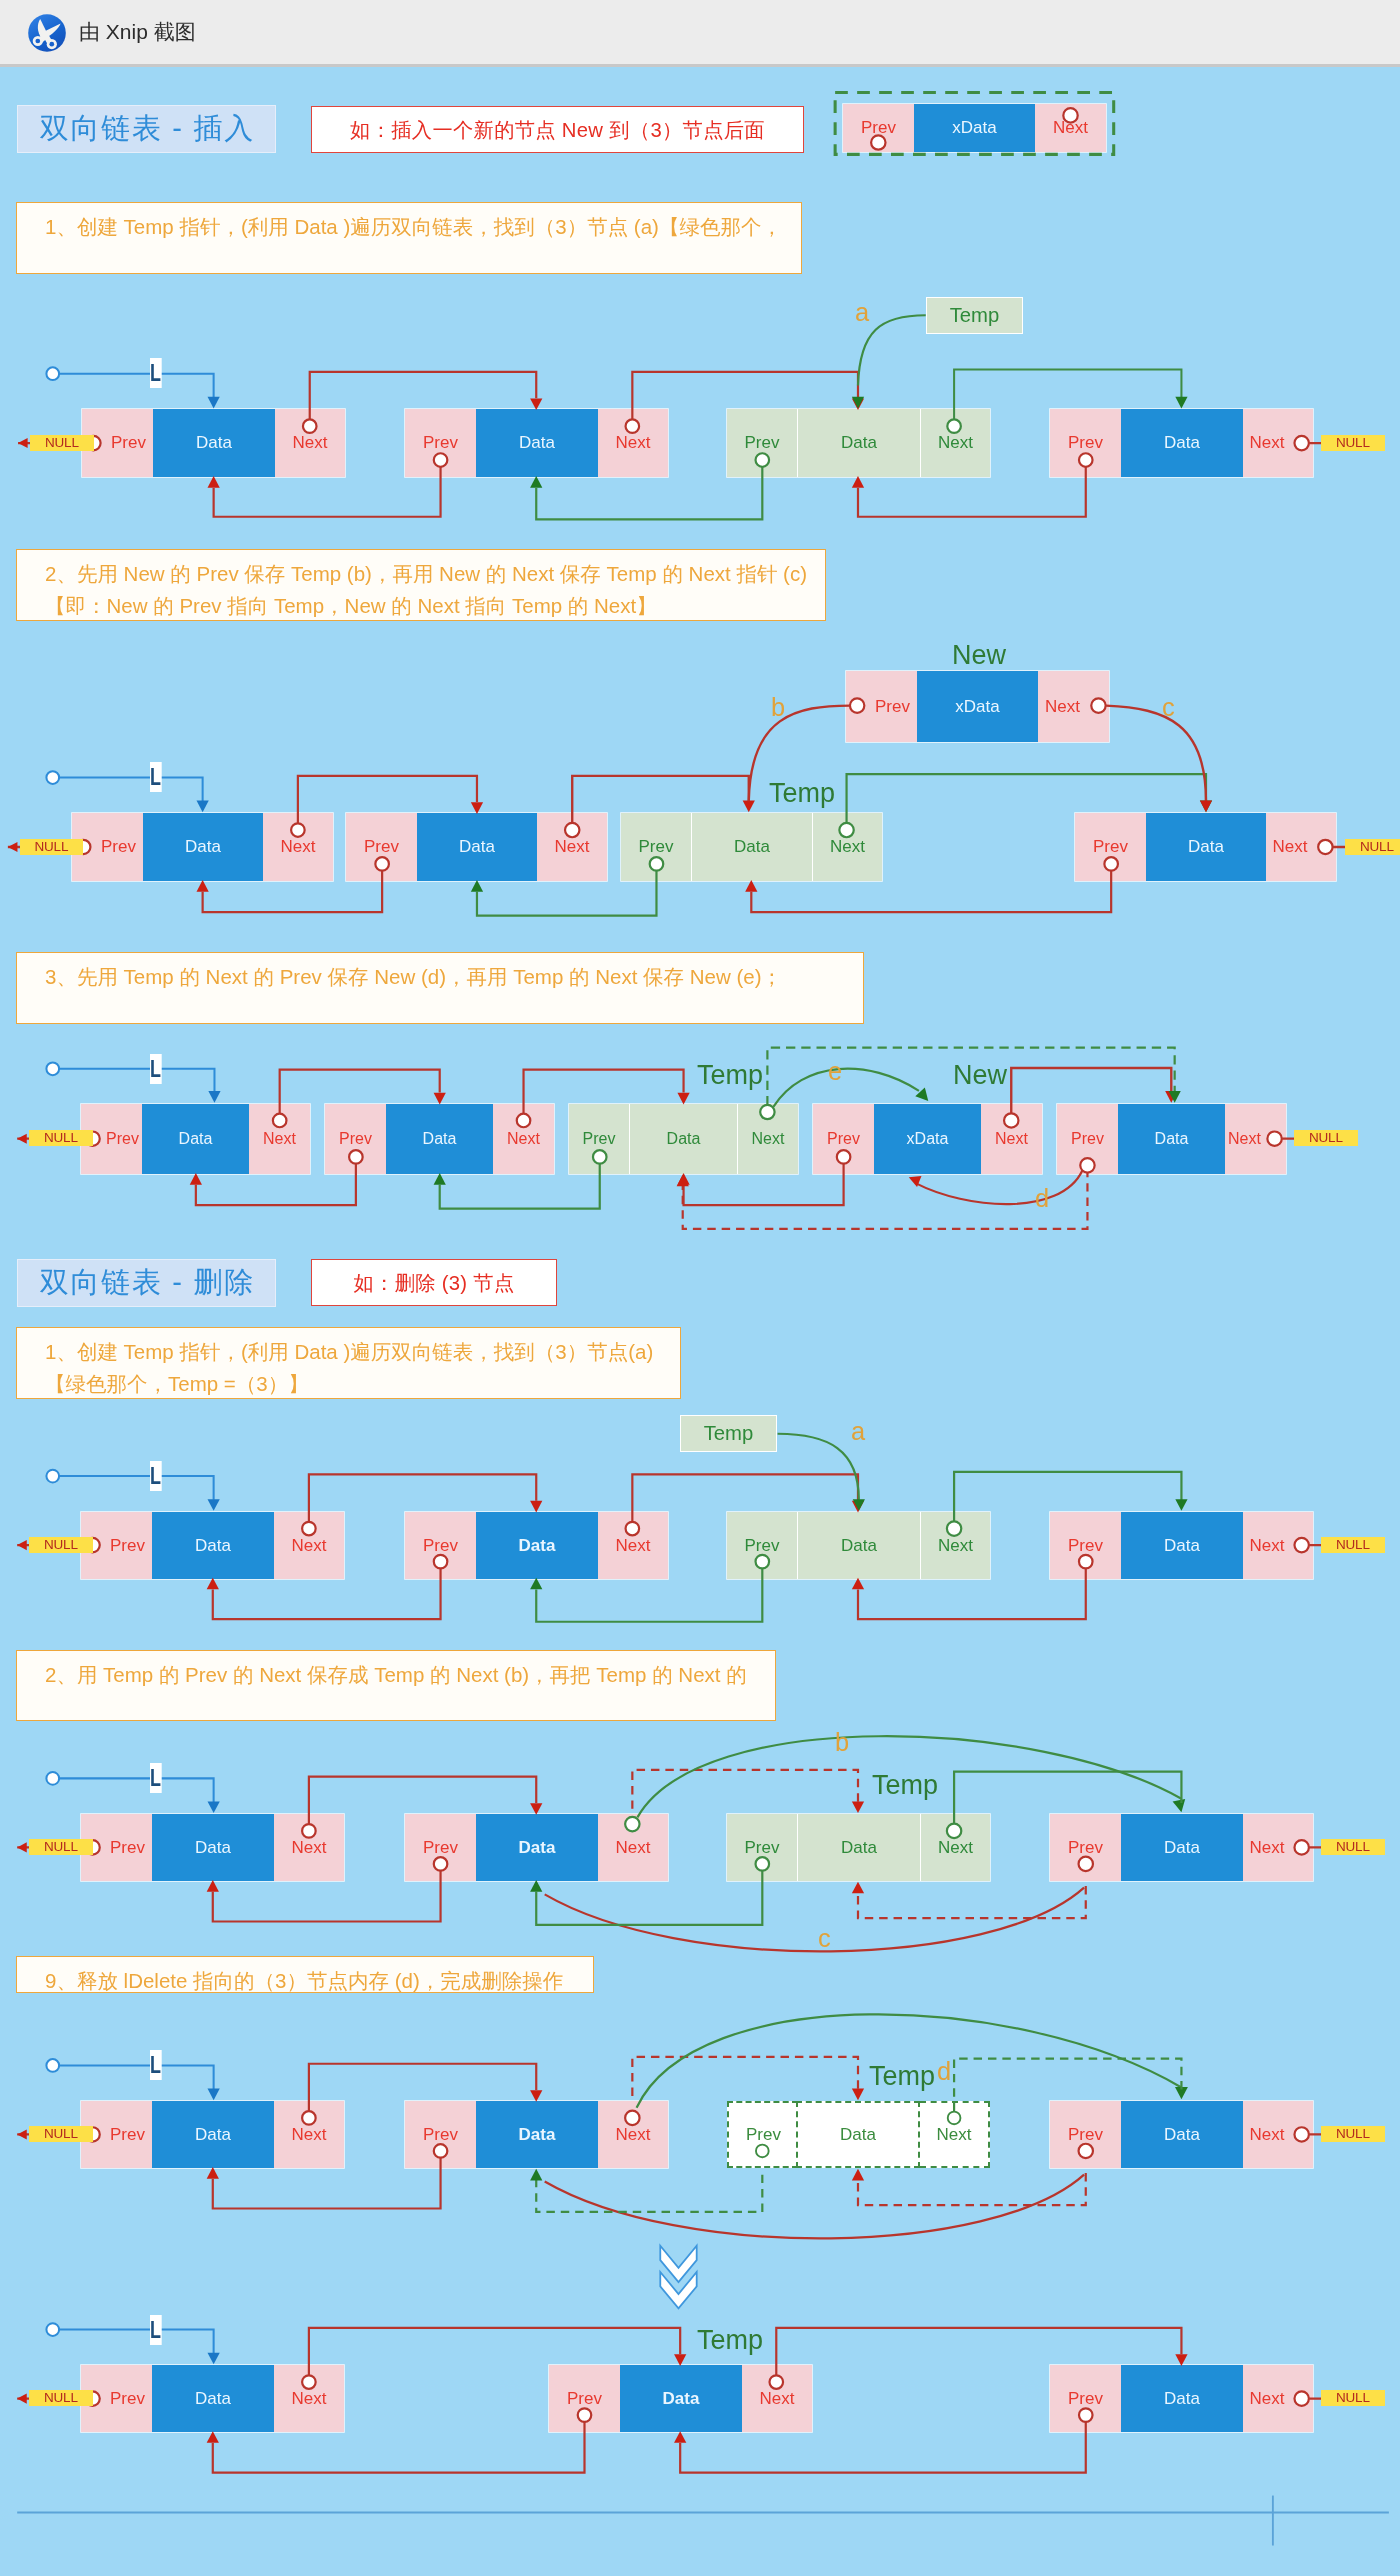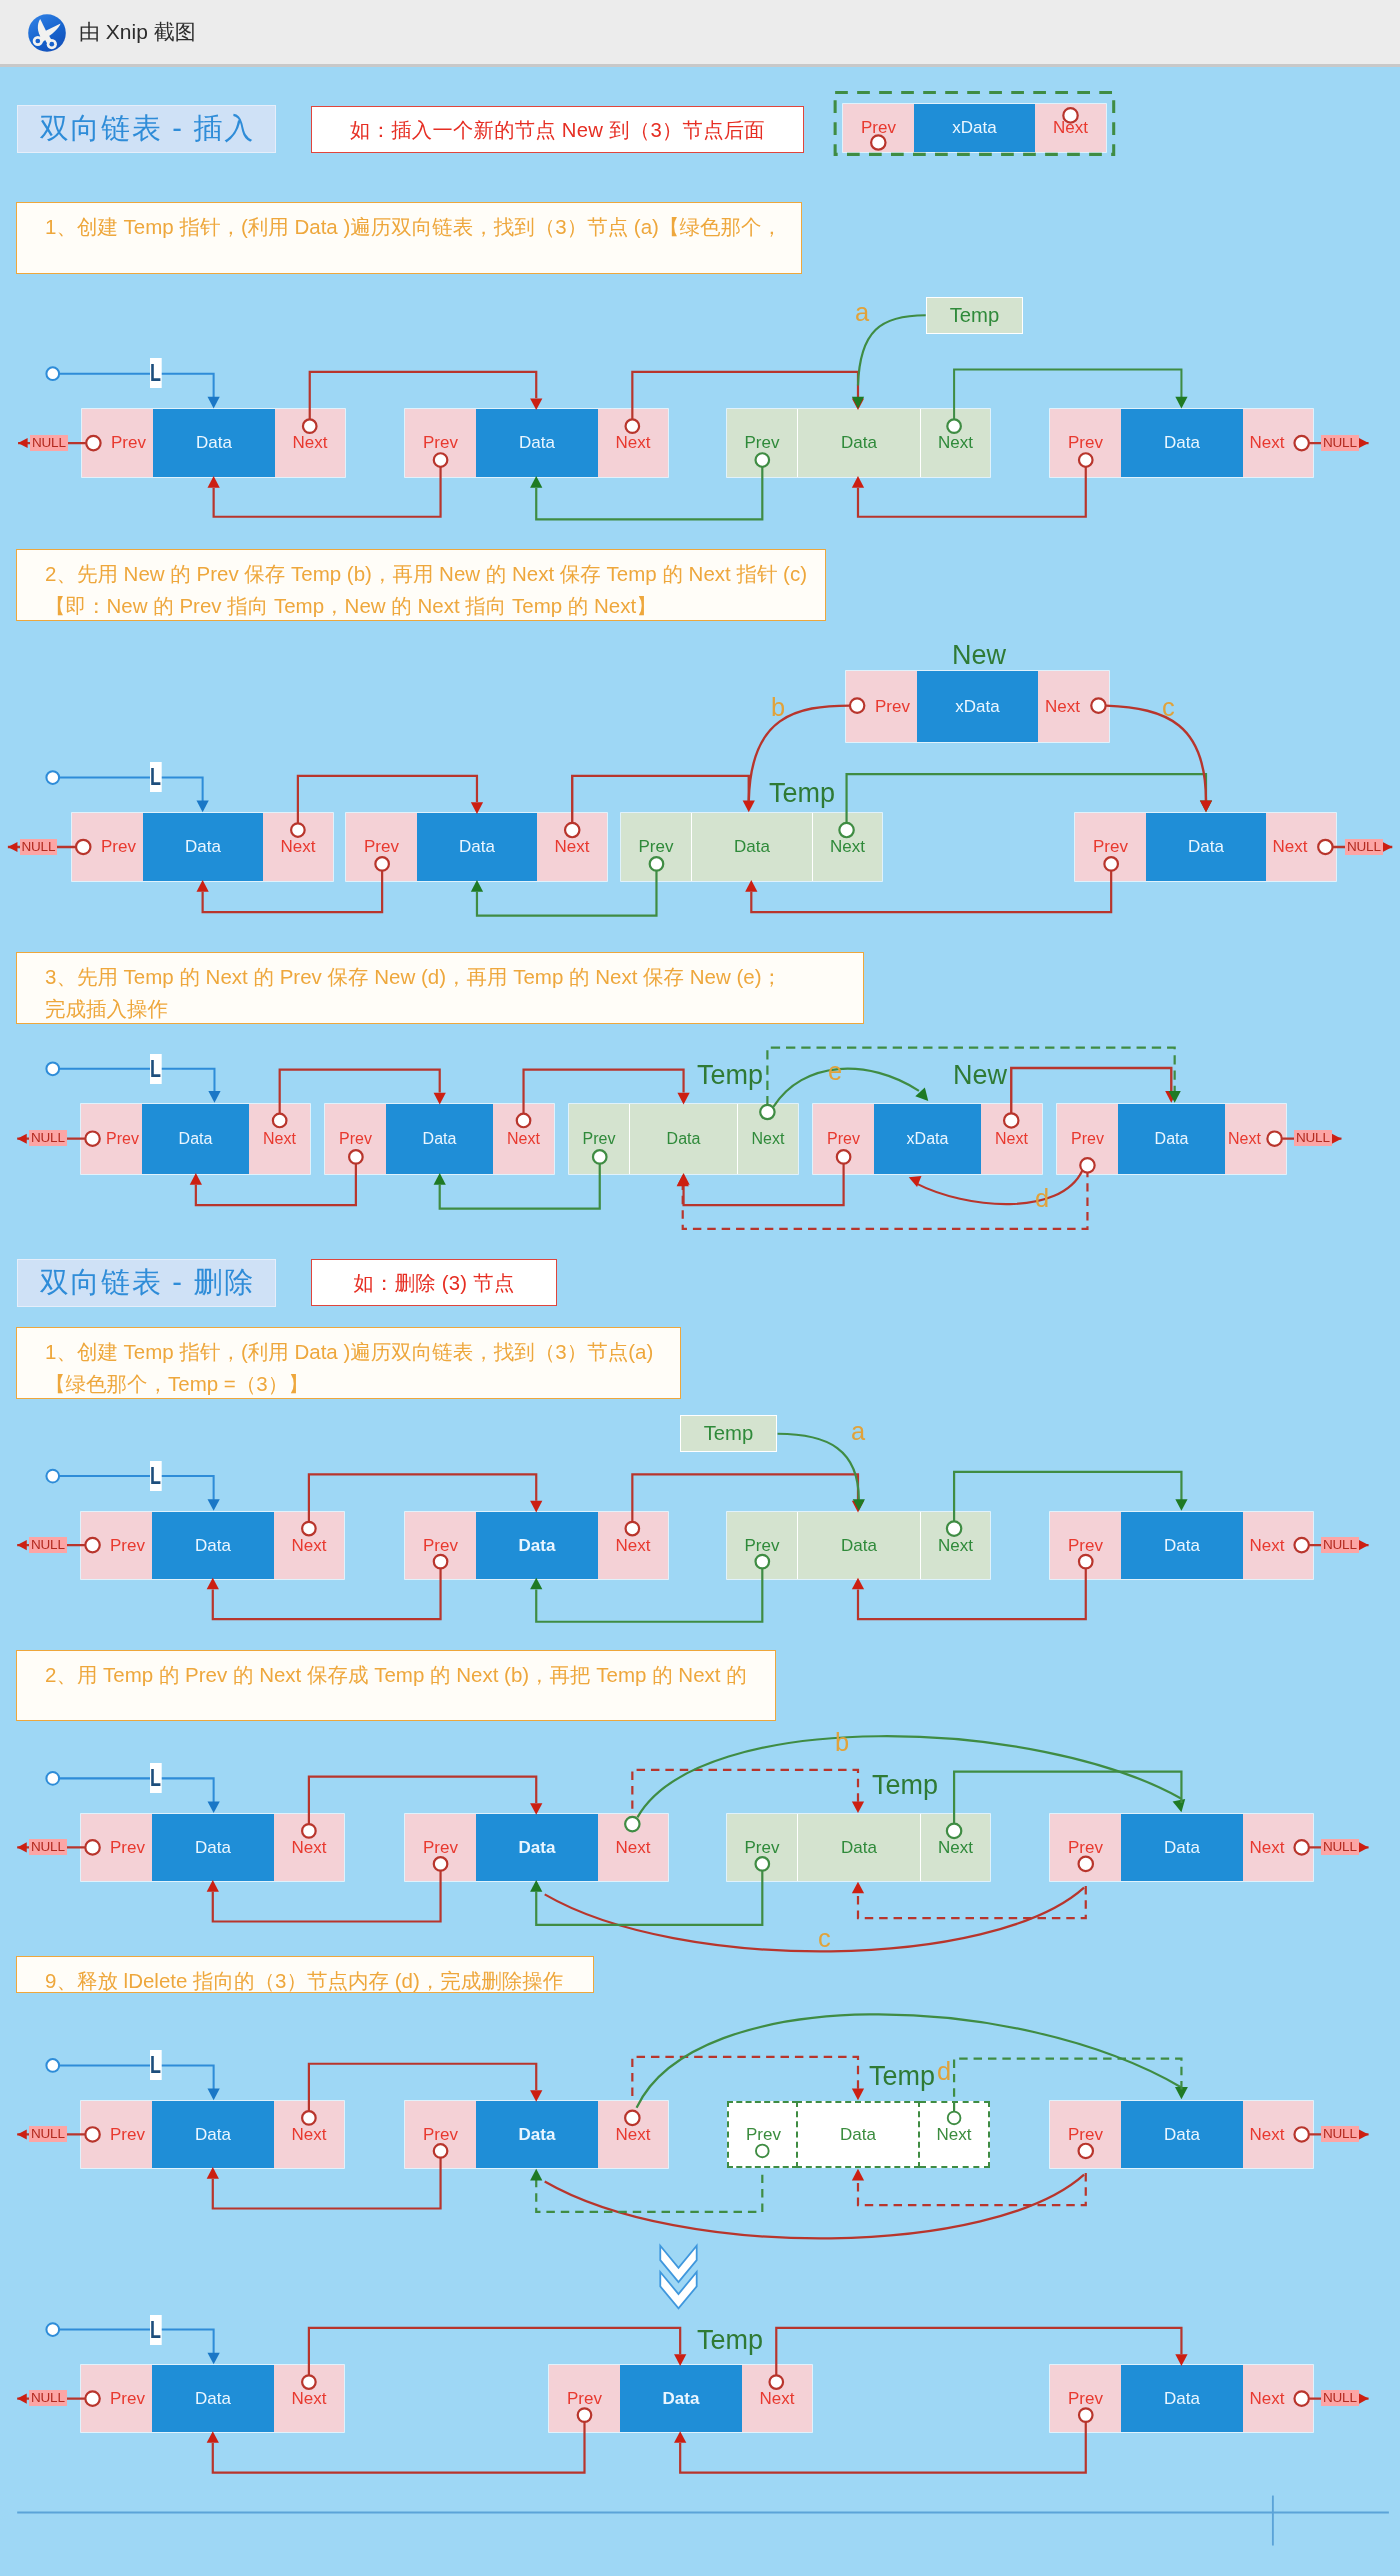--- a/index.html
+++ b/index.html
@@ -28,22 +28,22 @@
   #over{position:absolute;left:0;top:0;width:1401px;height:2508px;z-index:9;}
   .node{position:absolute;display:flex;box-sizing:border-box;
         box-shadow:0 0 0 0.8px rgba(255,255,255,0.85);}
   .cell{display:flex;align-items:center;justify-content:center;box-sizing:border-box;}
   .c-prev,.c-next{background:#f4d1d6;color:#e8392f;}
   .c-data{background:#1f8ed7;color:#eaf6ff;}
   .g .c-prev,.g .c-next,.g .c-data{background:#d4e3cf;color:#2f8a3a;}
   .g .c-prev{border-right:1.7px solid #fff;}
   .g .c-next{border-left:1.7px solid #fff;}
   .w .c-prev,.w .c-next,.w .c-data{background:#ffffff;color:#3b8c3e;}
-  .nulltag{position:absolute;background:#fca5a5;color:#b32a1f;font-size:13.5px;line-height:16px;
-    padding:0 2px;white-space:nowrap;letter-spacing:-0.2px;font-family:"Liberation Sans",sans-serif;}
+  .nulltag{position:absolute;background:#fde047;color:#b32a1f;font-size:13.5px;line-height:16px;
+    padding:0 15px;white-space:nowrap;letter-spacing:-0.2px;font-family:"Liberation Sans",sans-serif;}
   .ltag{position:absolute;background:#fff;color:#1d4e7c;font-weight:bold;font-size:23px;
     line-height:30px;padding:0 0.8px 0 0;text-align:center;transform-origin:left center;
     transform:scaleX(0.78);}
   .tbox{position:absolute;background:#d4e3cf;border:1.7px solid #ffffff;color:#2f8a3a;
     display:flex;align-items:center;justify-content:center;font-size:20.3px;box-sizing:border-box;}
   .tlab{position:absolute;color:#2f7a35;font-size:27px;white-space:nowrap;}
   .elab{position:absolute;color:#e1a23a;font-size:25.4px;white-space:nowrap;}
 </style>
 </head>
 <body>
@@ -79,21 +79,20 @@
         <div class="sect-note" style="left: 311px; top: 38px; width: 493px; height: 47px;">如：插入一个新的节点 New 到（3）节点后面</div>
         <div class="step" style="left: 16px; top: 134px; width: 786px; height: 72px;">
           <div>1、创建 Temp 指针，(利用 Data )遍历双向链表，找到（3）节点 (a)【绿色那个，</div>
         </div>
         <div class="step" style="left: 16px; top: 481px; width: 810px; height: 72px;">
           <div>2、先用 New 的 Prev 保存 Temp (b)，再用 New 的 Next 保存 Temp 的 Next 指针 (c)</div>
           <div>【即：New 的 Prev 指向 Temp，New 的 Next 指向 Temp 的 Next】</div>
         </div>
         <div class="step" style="left: 16px; top: 884px; width: 848px; height: 72px;">
           <div>3、先用 Temp 的 Next 的 Prev 保存 New (d)，再用 Temp 的 Next 保存 New (e)；</div>
-          <div>完成插入操作</div>
         </div>
         <div class="sect-title" style="left: 17px; top: 1191px; width: 259px; height: 48px;">双向链表 - 删除</div>
         <div class="sect-note" style="left: 311px; top: 1191px; width: 246px; height: 47px;">如：删除 (3) 节点</div>
         <div class="step" style="left: 16px; top: 1259px; width: 665px; height: 72px;">
           <div>1、创建 Temp 指针，(利用 Data )遍历双向链表，找到（3）节点(a)</div>
           <div>【绿色那个，Temp =（3）】</div>
         </div>
         <div class="step" style="left: 16px; top: 1582px; width: 760px; height: 71px;">
           <div>2、用 Temp 的 Prev 的 Next 保存成 Temp 的 Next (b)，再把 Temp 的 Next 的</div>
         </div>

